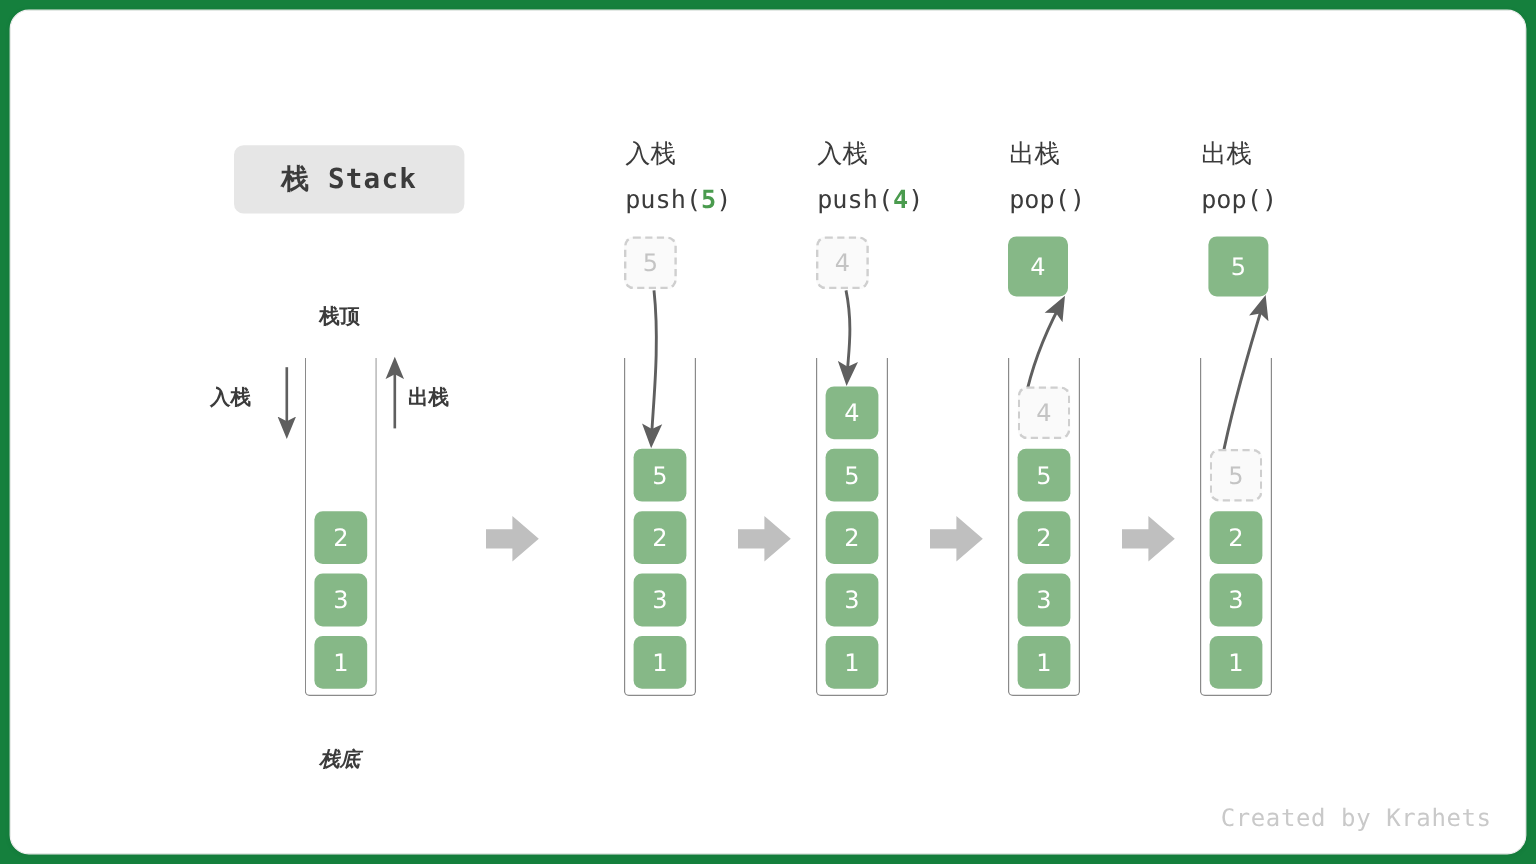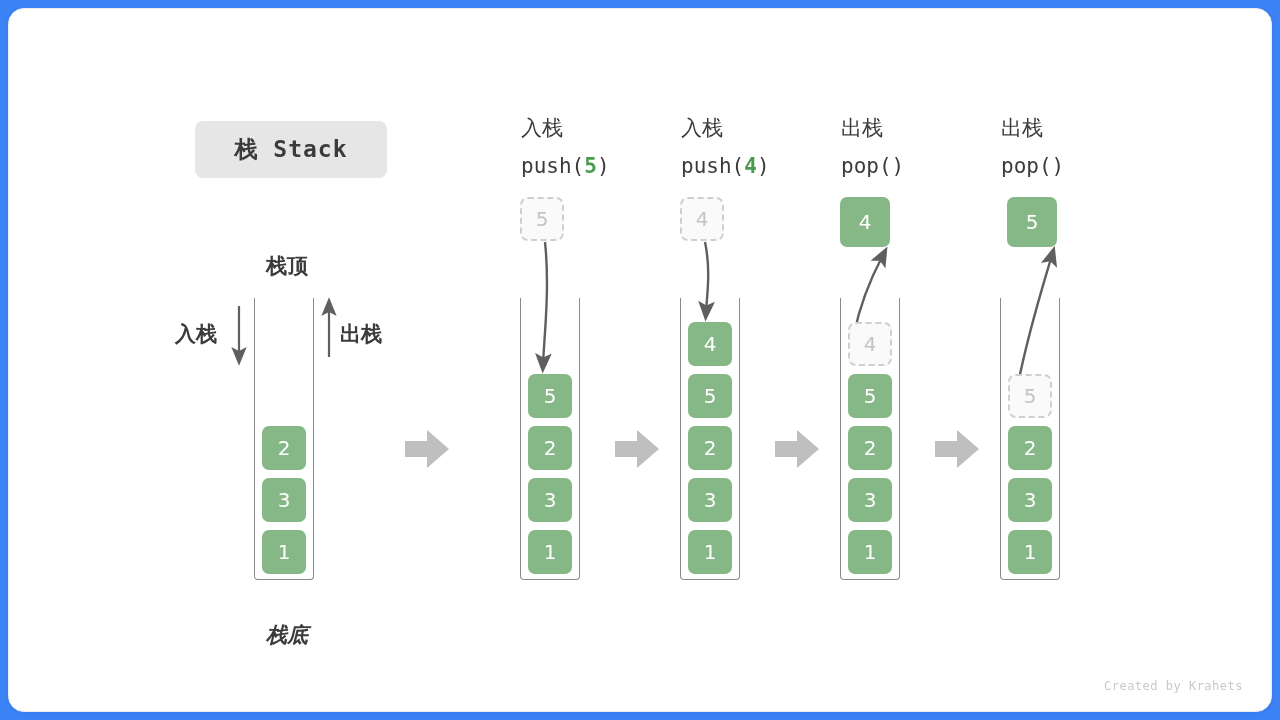--- a/index.html
+++ b/index.html
@@ -10,21 +10,21 @@
   body {
     width: 1280px;
     height: 720px;
     font-family: "DejaVu Sans", sans-serif;
     overflow: hidden;
   }
   #canvas {
     position: relative;
     width: 1280px;
     height: 720px;
-    background: #3b82f6;
+    background: #15803d;
   }
   .card {
     position: absolute;
     left: 8px;
     top: 8px;
     width: 1264px;
     height: 704px;
     background: #ffffff;
     border-radius: 16px;
     border: 1px solid #ededed;
@@ -50,21 +50,21 @@
     font-weight: bold;
     color: #3b3b3b;
     letter-spacing: 1px;
   }
 
   
   .lbl {
     position: absolute;
     font-weight: bold;
     color: #3b3b3b;
-    font-size: 21px;
+    font-size: 17px;
     white-space: nowrap;
   }
   .op-head {
     position: absolute;
     font-family: "DejaVu Sans Mono", monospace;
     font-size: 21px;
     color: #3b3b3b;
     white-space: nowrap;
     line-height: 38px;
     text-align: left;
@@ -123,21 +123,21 @@
     height: 704px;
     pointer-events: none;
   }
 
   
   .footer {
     position: absolute;
     right: 28px;
     bottom: 18px;
     font-family: "DejaVu Sans Mono", monospace;
-    font-size: 12px;
+    font-size: 20px;
     color: #c9c9c9;
     letter-spacing: 0.5px;
   }
 </style>
 </head>
 <body>
 
 <div id="canvas">
   <div class="card">
 

